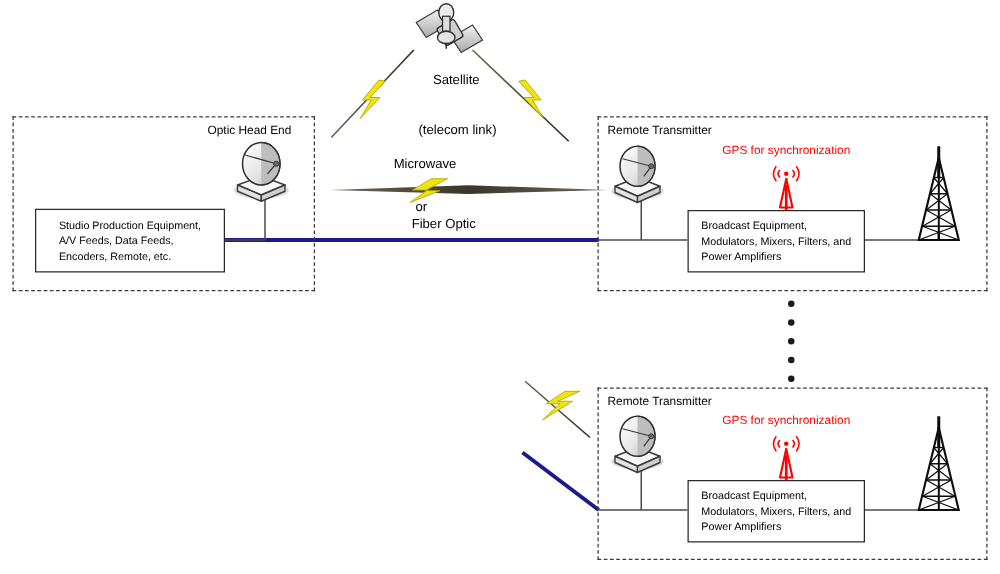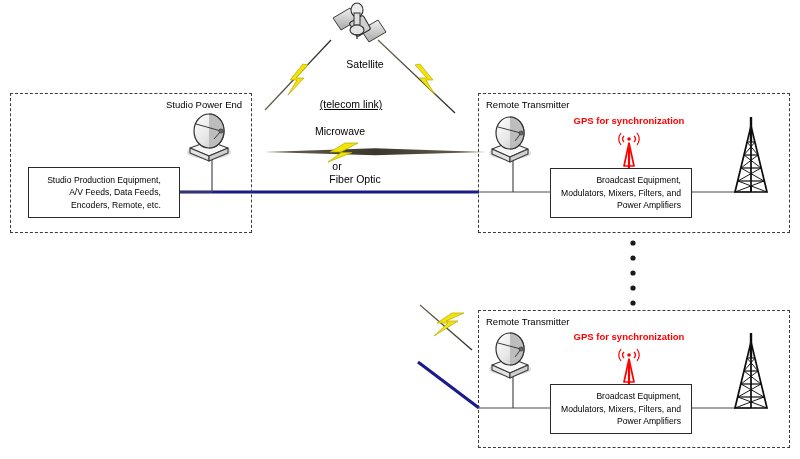--- a/index.html
+++ b/index.html
@@ -34,26 +34,26 @@
   }
   .zone-label {
     font-size: 9.5px;
   }
   .center-label {
     font-size: 10.5px;
     text-align: center;
   }
   .box-text {
     font-size: 8.6px;
-    text-align: right;
+    text-align: left;
     line-height: 1.45;
   }
   .gps-label {
     font-size: 9.5px;
-    font-weight: bold;
+    font-weight: normal;
     text-align: center;
   }
   .eq-box {
     position: absolute;
     background: #ffffff;
     border: 1.2px solid #2a2a2a;
     box-sizing: border-box;
     display: flex;
     align-items: center;
     justify-content: center;
@@ -259,28 +259,28 @@
         <line x1="741" y1="384" x2="764" y2="397"></line>
           <line x1="761" y1="384" x2="738" y2="397"></line>
         <line x1="738" y1="397" x2="767" y2="408"></line>
           <line x1="764" y1="397" x2="735" y2="408"></line>
       </g>
       <line x1="751" y1="342" x2="751" y2="408" stroke="#0d0d0d" stroke-width="1.5"></line>
     </g>
   </svg>
 
   <div class="dashed-zone" style="left:10px; top:93px; width:242px; height:140px;"></div>
-  <div class="txt zone-label" style="left:166px; top:99px;">Studio Power End</div>
+  <div class="txt zone-label" style="left:166px; top:99px;">Optic Head End</div>
 
   <div class="eq-box" style="left:28px; top:167px; width:152px; height:51px;">
     <div class="box-text"><span>Studio Production Equipment,</span><br><span>A/V Feeds, Data Feeds,</span><br><span>Encoders, Remote, etc.</span></div>
   </div>
 
   <div class="txt center-label" style="left:317px; top:58px; width:96px;">Satellite</div>
-  <div class="txt center-label" style="left:299px; top:98px; width:104px;text-decoration:underline;">(telecom link)</div>
+  <div class="txt center-label" style="left:314px; top:98px; width:104px;">(telecom link)</div>
   <div class="txt center-label" style="left:290px; top:125px; width:100px;">Microwave</div>
   <div class="txt center-label" style="left:315px; top:160px; width:44px;">or</div>
   <div class="txt center-label" style="left:305px; top:173px; width:100px;">Fiber Optic</div>
 
   <div class="dashed-zone" style="left:478px; top:93px; width:312px; height:140px;"></div>
   <div class="txt zone-label" style="left:486px; top:99px;">Remote Transmitter</div>
   <div class="txt gps-label" style="left:559px; top:115px; width:140px; color:#ff0000;">GPS for synchronization</div>
 
   <div class="eq-box" style="left:550px; top:168px; width:142px; height:50px;">
     <div class="box-text"><span>Broadcast Equipment,</span><br><span>Modulators, Mixers, Filters, and</span><br><span>Power Amplifiers</span></div>

